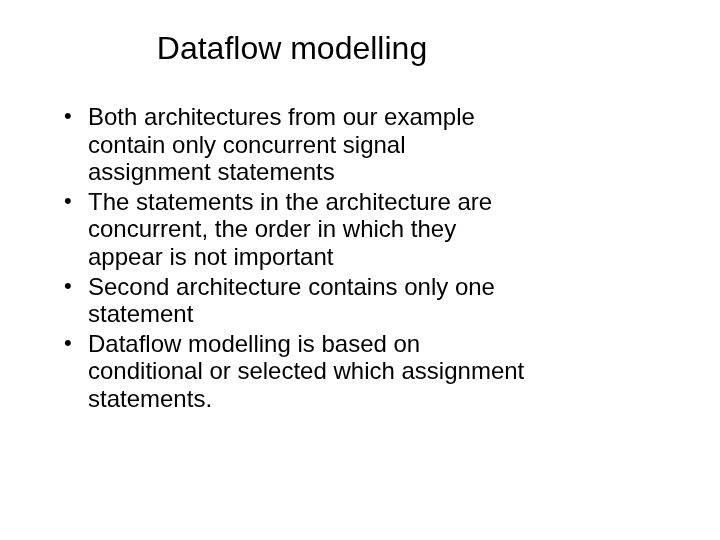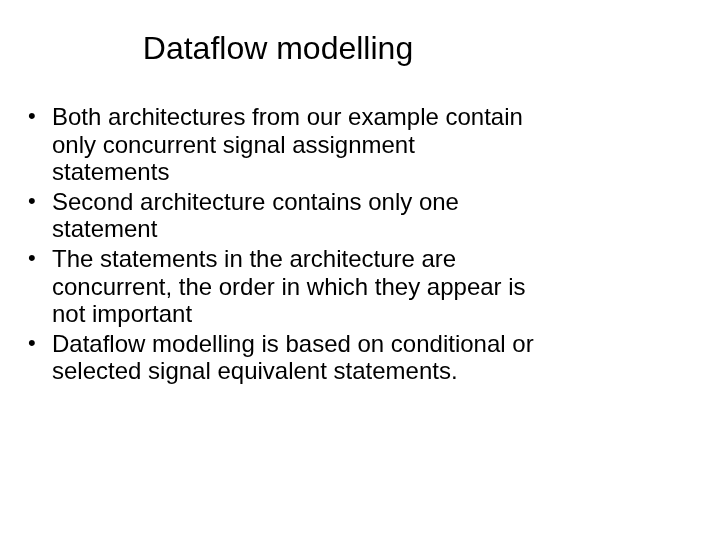--- a/index.html
+++ b/index.html
@@ -8,52 +8,52 @@
     width: 720px;
     height: 540px;
     background: #ffffff;
     font-family: Arial, Helvetica, sans-serif;
     color: #000;
   }
   .slide {
     width: 584px;
     height: 540px;
     box-sizing: border-box;
-    padding: 30px 50px 40px 22px;
+    padding: 30px 50px 40px 50px;
   }
   .title {
     text-align: center;
     font-size: 32px;
     font-weight: 400;
     margin: 0 0 36px 0;
   }
   ul.bullets {
     list-style: none;
     margin: 0;
     padding: 0 0 0 30px;
   }
   ul.bullets li {
     position: relative;
     font-size: 24px;
     line-height: 1.15;
-    margin: 0 0 2px 0;
+    margin: 0 0 2px 8px;
     padding-left: 0;
   }
   ul.bullets li::before {
     content: "•";
     position: absolute;
     left: -24px;
     top: 0;
     font-size: 22px;
   }
 </style>
 </head>
 <body>
 
 <div class="slide">
   <h1 class="title">Dataflow modelling</h1>
   <ul class="bullets">
     <li>Both architectures from our example contain only concurrent signal assignment statements</li>
+    <li>The statements in the architecture are concurrent, the order in which they appear is not important</li>
     <li>Second architecture contains only one statement</li>
-    <li>The statements in the architecture are concurrent, the order in which they appear is not important</li>
-    <li>Dataflow modelling is based on conditional or selected signal equivalent statements.</li>
+    <li>Dataflow modelling is based on conditional or selected which assignment statements.</li>
   </ul>
 </div>
 
 </body></html>

